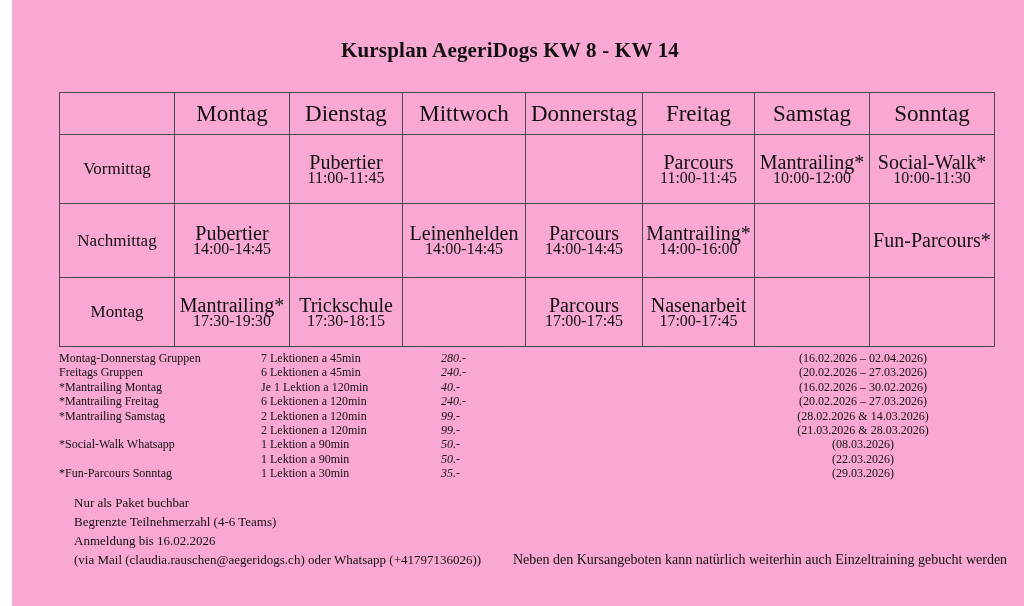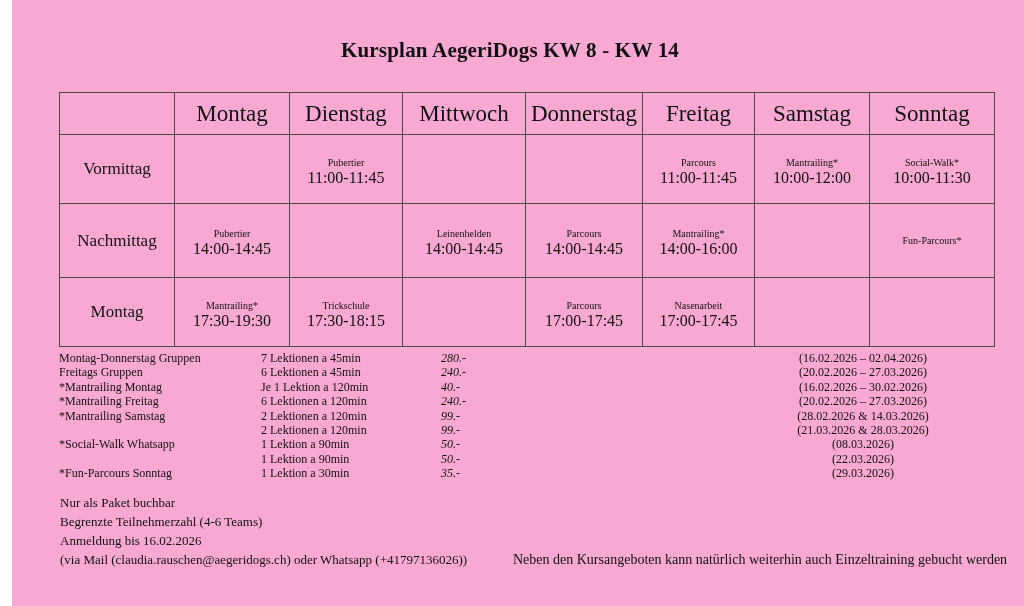--- a/index.html
+++ b/index.html
@@ -14,29 +14,29 @@
   table.schedule {
     position:absolute; left:47px; top:92px; width:935px;
     border-collapse:collapse; table-layout:fixed;
   }
   table.schedule td, table.schedule th {
     border:1.5px solid #4a4a4a; padding:0; text-align:center; vertical-align:middle;
     font-weight:normal; overflow:hidden;
   }
   .day-header { font-size:23px; }
   .row-label  { font-size:17px; }
-  .course-name { display:block; font-size:10px; line-height:17px; }
+  .course-name { display:block; font-size:20px; line-height:17px; }
   .course-time { display:block; font-size:16px; line-height:14px; }
   .pricing { position:absolute; left:0; top:351px; width:1024px; font-size:12px; }
   .p-row   { position:relative; height:14.4px; line-height:14.4px; }
   .p-label   { position:absolute; left:47px;  white-space:nowrap; }
   .p-lessons { position:absolute; left:249px; white-space:nowrap; }
   .p-price   { position:absolute; left:429px; font-style:italic; white-space:nowrap; }
   .p-dates   { position:absolute; left:748px; width:206px; text-align:center; white-space:nowrap; }
-  .notes { position:absolute; left:48px; top:493px; font-size:13px; line-height:19px; }
+  .notes { position:absolute; left:62px; top:493px; font-size:13px; line-height:19px; }
   .side-note { position:absolute; left:501px; top:550px; font-size:14px; line-height:19px; white-space:nowrap; }
 </style>
 </head>
 <body>
 
 <div class="page">
 
   <div class="title">Kursplan AegeriDogs KW 8 - KW 14</div>
 
   <table class="schedule">

